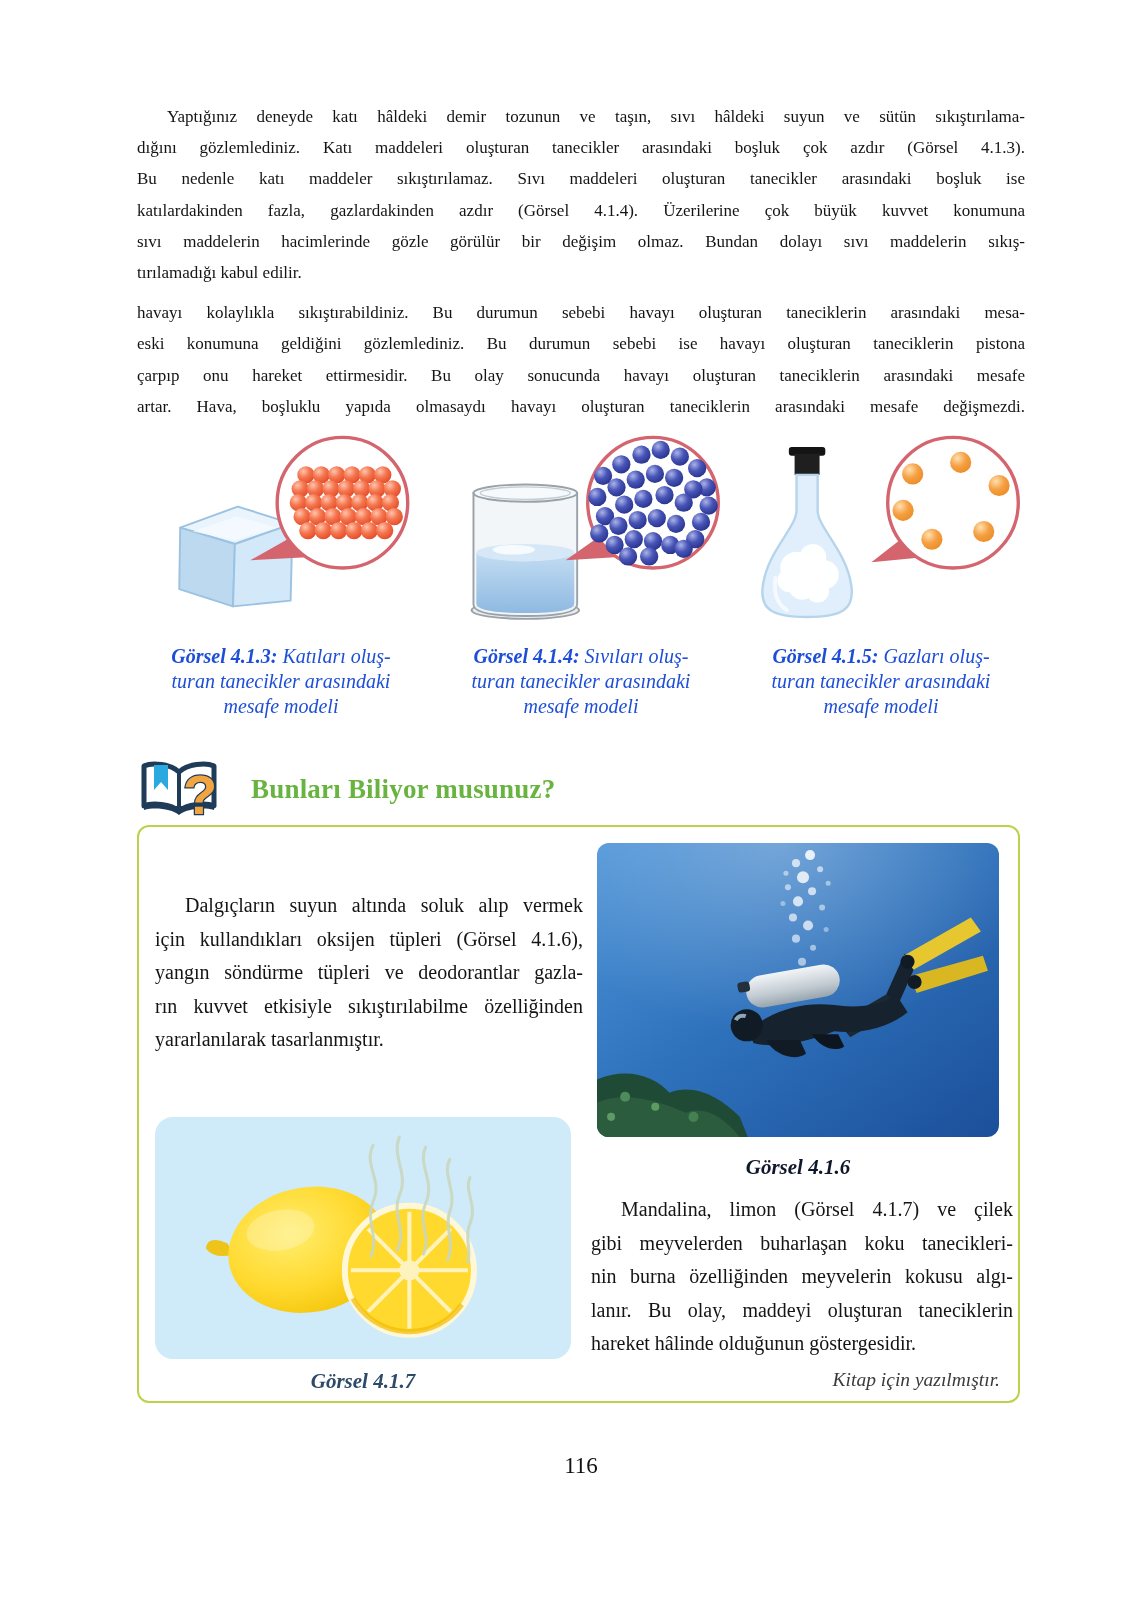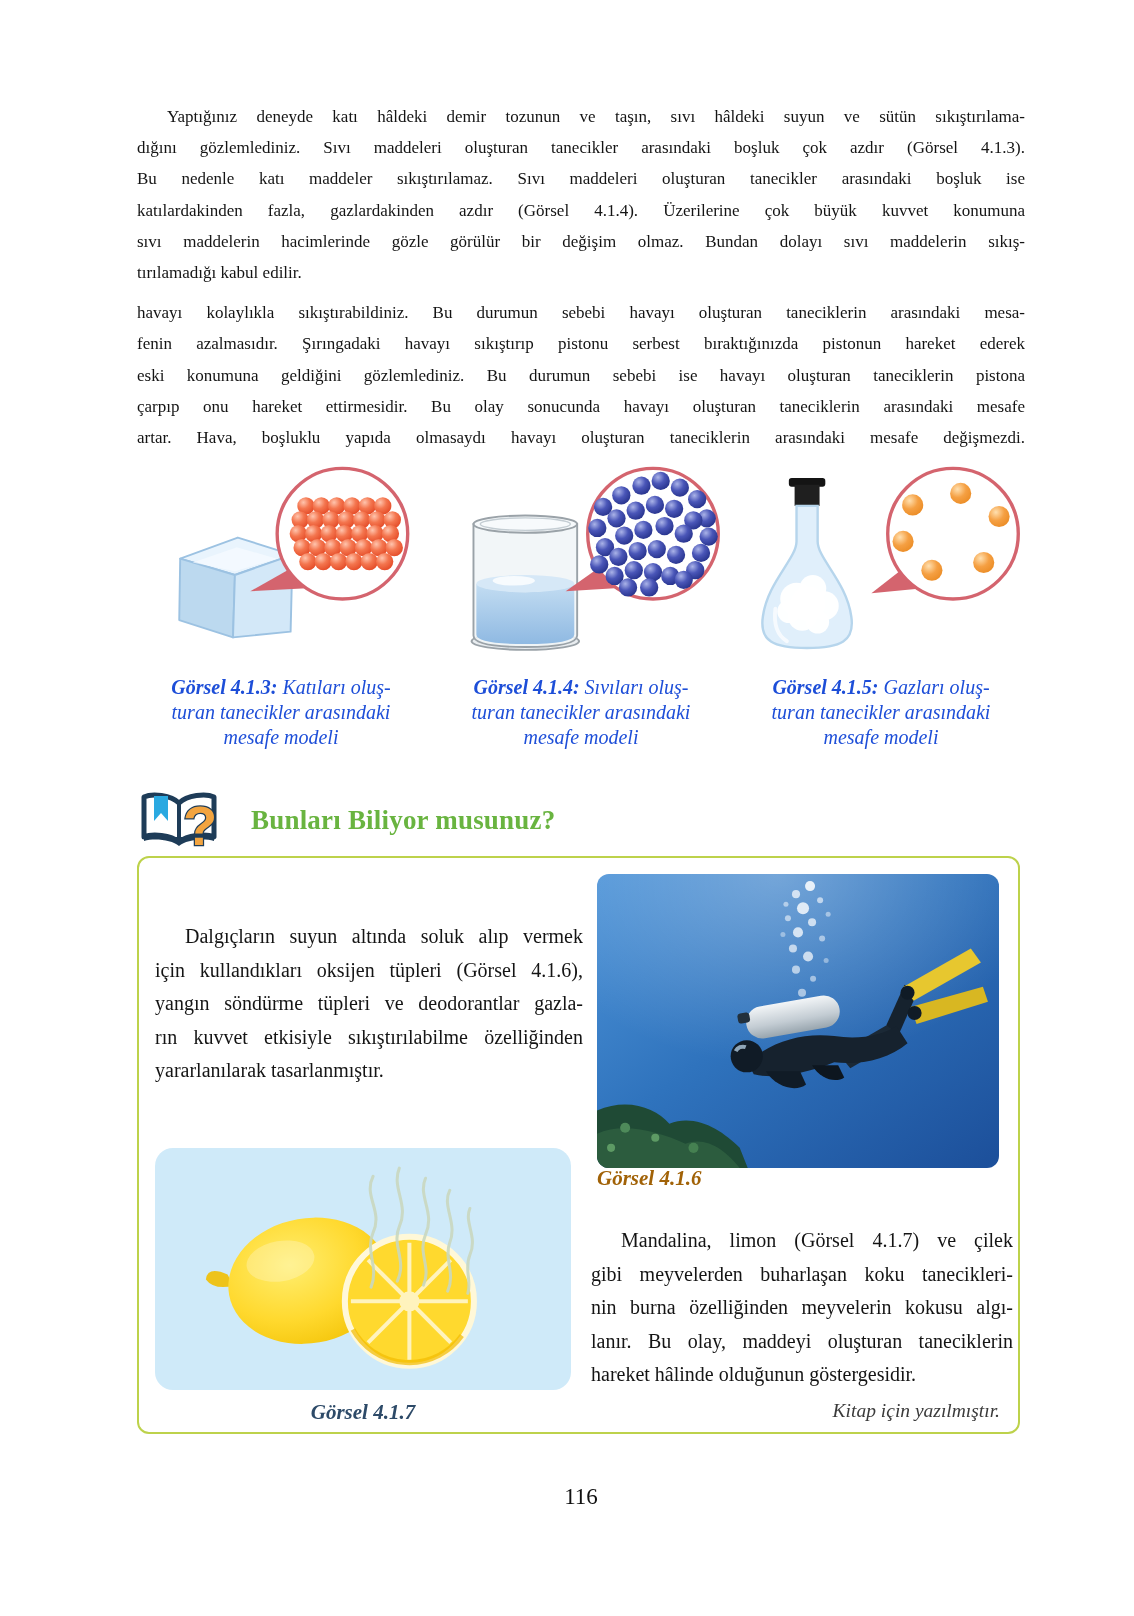--- a/index.html
+++ b/index.html
@@ -24,47 +24,46 @@
   .kb-icon{width:96px;height:60px;overflow:visible;}
   .kb-heading{font-size:27px;font-weight:bold;color:#69b440;letter-spacing:.2px;}
   
   .know-box{margin-top:6px;position:relative;width:879px;height:574px;
             border:2px solid #bdd24b;border-radius:12px;background:#fff;}
   .kb-text{position:absolute;font-size:20px;line-height:33.5px;}
   .kb-text-diver{left:16px;top:62px;width:428px;}
   .kb-text-lemon{left:452px;top:366px;width:422px;}
   .diver-photo{position:absolute;left:458px;top:16px;width:402px;height:294px;
                border-radius:12px;overflow:hidden;}
-  .photo-caption{position:absolute;left:458px;top:308px;width:402px;text-align:left;
-                 color:#a16207;font-weight:bold;font-style:italic;font-size:21px;}
+  .photo-caption{position:absolute;left:458px;top:328px;width:402px;text-align:center;
+                 color:#0f172a;font-weight:bold;font-style:italic;font-size:21px;}
   .lemon-panel{position:absolute;left:16px;top:290px;width:416px;height:242px;
                background:#cfeaf9;border-radius:18px;overflow:hidden;}
   .lemon-caption{position:absolute;left:16px;top:542px;width:416px;text-align:center;
                  color:#2d4a68;font-weight:bold;font-style:italic;font-size:21px;}
   .credit{position:absolute;right:18px;top:542px;font-style:italic;font-size:19.5px;color:#3b3b3b;}
   .page-number{margin-top:50px;text-align:center;font-size:23px;color:#111;}
 </style>
 </head>
 <body>
 
 <div class="page">
   <div class="content">
 
     <div class="para">
       <div class="jline first">Yaptığınız deneyde katı hâldeki demir tozunun ve taşın, sıvı hâldeki suyun ve sütün sıkıştırılama-</div>
-      <div class="jline">dığını gözlemlediniz. Sıvı maddeleri oluşturan tanecikler arasındaki boşluk çok azdır (Görsel 4.1.3).</div>
+      <div class="jline">dığını gözlemlediniz. Katı maddeleri oluşturan tanecikler arasındaki boşluk çok azdır (Görsel 4.1.3).</div>
       <div class="jline">Bu nedenle katı maddeler sıkıştırılamaz. Sıvı maddeleri oluşturan tanecikler arasındaki boşluk ise</div>
       <div class="jline">katılardakinden fazla, gazlardakinden azdır (Görsel 4.1.4). Üzerilerine çok büyük kuvvet konumuna</div>
       <div class="jline">sıvı maddelerin hacimlerinde gözle görülür bir değişim olmaz. Bundan dolayı sıvı maddelerin sıkış-</div>
       <div class="jline lastl">tırılamadığı kabul edilir.</div>
     </div>
 
     <div class="para">
       <div class="jline">havayı kolaylıkla sıkıştırabildiniz. Bu durumun sebebi havayı oluşturan taneciklerin arasındaki mesa-</div>
-      <div class="jline">fenin azalmasıdır. Şırıngadaki havayı sıkıştırıp pistonu serbest bıraktığınızda pistonun hareket ederek</div>
       <div class="jline">eski konumuna geldiğini gözlemlediniz. Bu durumun sebebi ise havayı oluşturan taneciklerin pistona</div>
       <div class="jline">çarpıp onu hareket ettirmesidir. Bu olay sonucunda havayı oluşturan taneciklerin arasındaki mesafe</div>
       <div class="jline">artar. Hava, boşluklu yapıda olmasaydı havayı oluşturan taneciklerin arasındaki mesafe değişmezdi.</div>
     </div>
 
     <div class="figures-row">
 
       <figure class="fig">
         <div class="fig-art">
           <svg width="288" height="200" viewBox="0 0 300 205">

